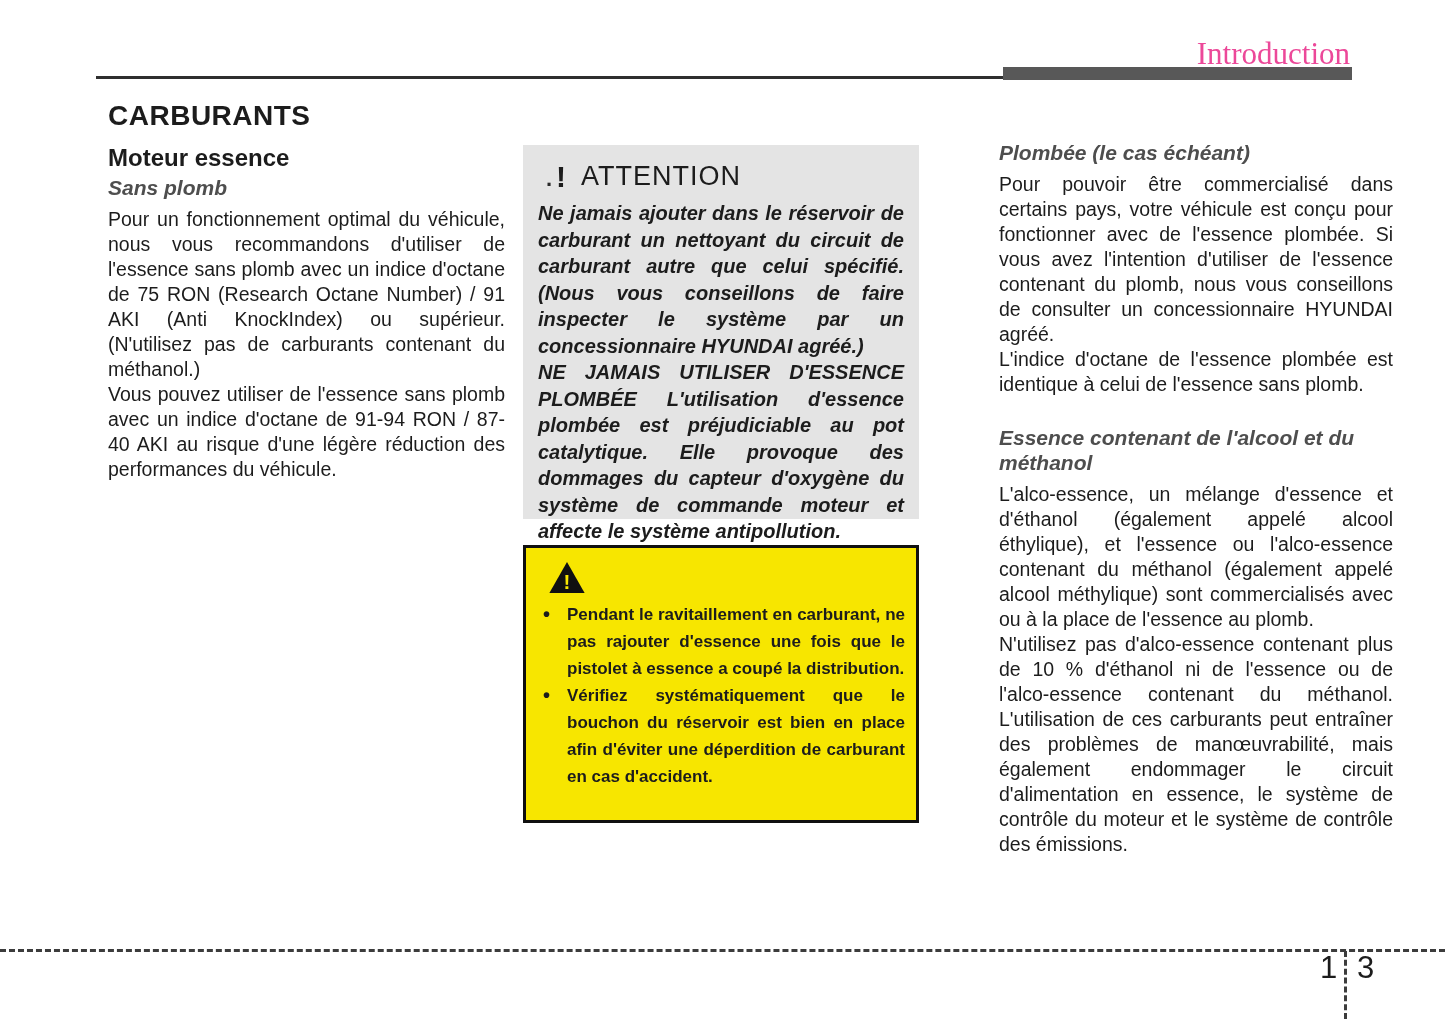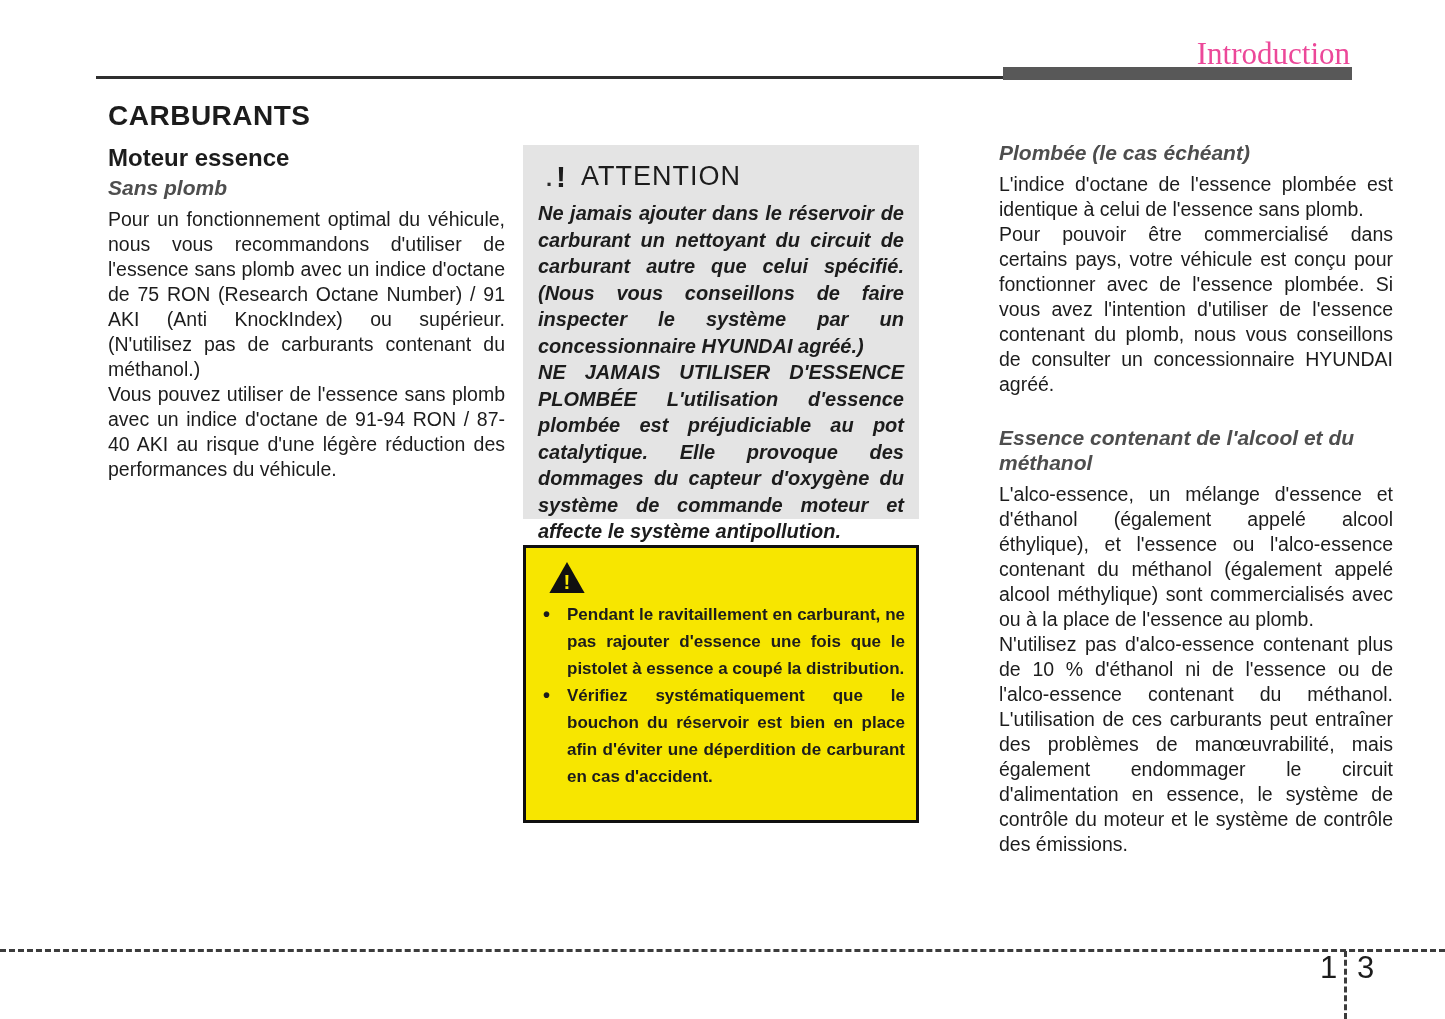--- a/index.html
+++ b/index.html
@@ -127,22 +127,22 @@
     <span class="bullet-text">Pendant le ravitaillement en carburant, ne pas rajouter d'essence une fois que le pistolet à essence a coupé la distribution.</span>
   </div>
   <div class="bullet-row">
     <span class="bullet-marker">•</span>
     <span class="bullet-text">Vérifiez systématiquement que le bouchon du réservoir est bien en place afin d'éviter une déperdition de carburant en cas d'accident.</span>
   </div>
 </div>
 
 <div id="right-col" class="abs col">
   <div class="h3">Plombée (le cas échéant)</div>
+  <p class="body">Pour pouvoir être commercialisé dans certains pays, votre véhicule est conçu pour fonctionner avec de l'essence plombée. Si vous avez l'intention d'utiliser de l'essence contenant du plomb, nous vous conseillons de consulter un concessionnaire HYUNDAI agréé.</p>
   <p class="body">L'indice d'octane de l'essence plombée est identique à celui de l'essence sans plomb.</p>
-  <p class="body">Pour pouvoir être commercialisé dans certains pays, votre véhicule est conçu pour fonctionner avec de l'essence plombée. Si vous avez l'intention d'utiliser de l'essence contenant du plomb, nous vous conseillons de consulter un concessionnaire HYUNDAI agréé.</p>
   <div class="h3 gap-top">Essence contenant de l'alcool et du méthanol</div>
   <p class="body">L'alco-essence, un mélange d'essence et d'éthanol (également appelé alcool éthylique), et l'essence ou l'alco-essence contenant du méthanol (également appelé alcool méthylique) sont commercialisés avec ou à la place de l'essence au plomb.</p>
   <p class="body">N'utilisez pas d'alco-essence contenant plus de 10 % d'éthanol ni de l'essence ou de l'alco-essence contenant du méthanol. L'utilisation de ces carburants peut entraîner des problèmes de manœuvrabilité, mais également endommager le circuit d'alimentation en essence, le système de contrôle du moteur et le système de contrôle des émissions.</p>
 </div>
 
 <div class="abs footer-dash-h"></div>
 <div class="abs footer-dash-v"></div>
 <span id="page-num-left" class="abs page-num">1</span>
 <span id="page-num-right" class="abs page-num">3</span>
 

